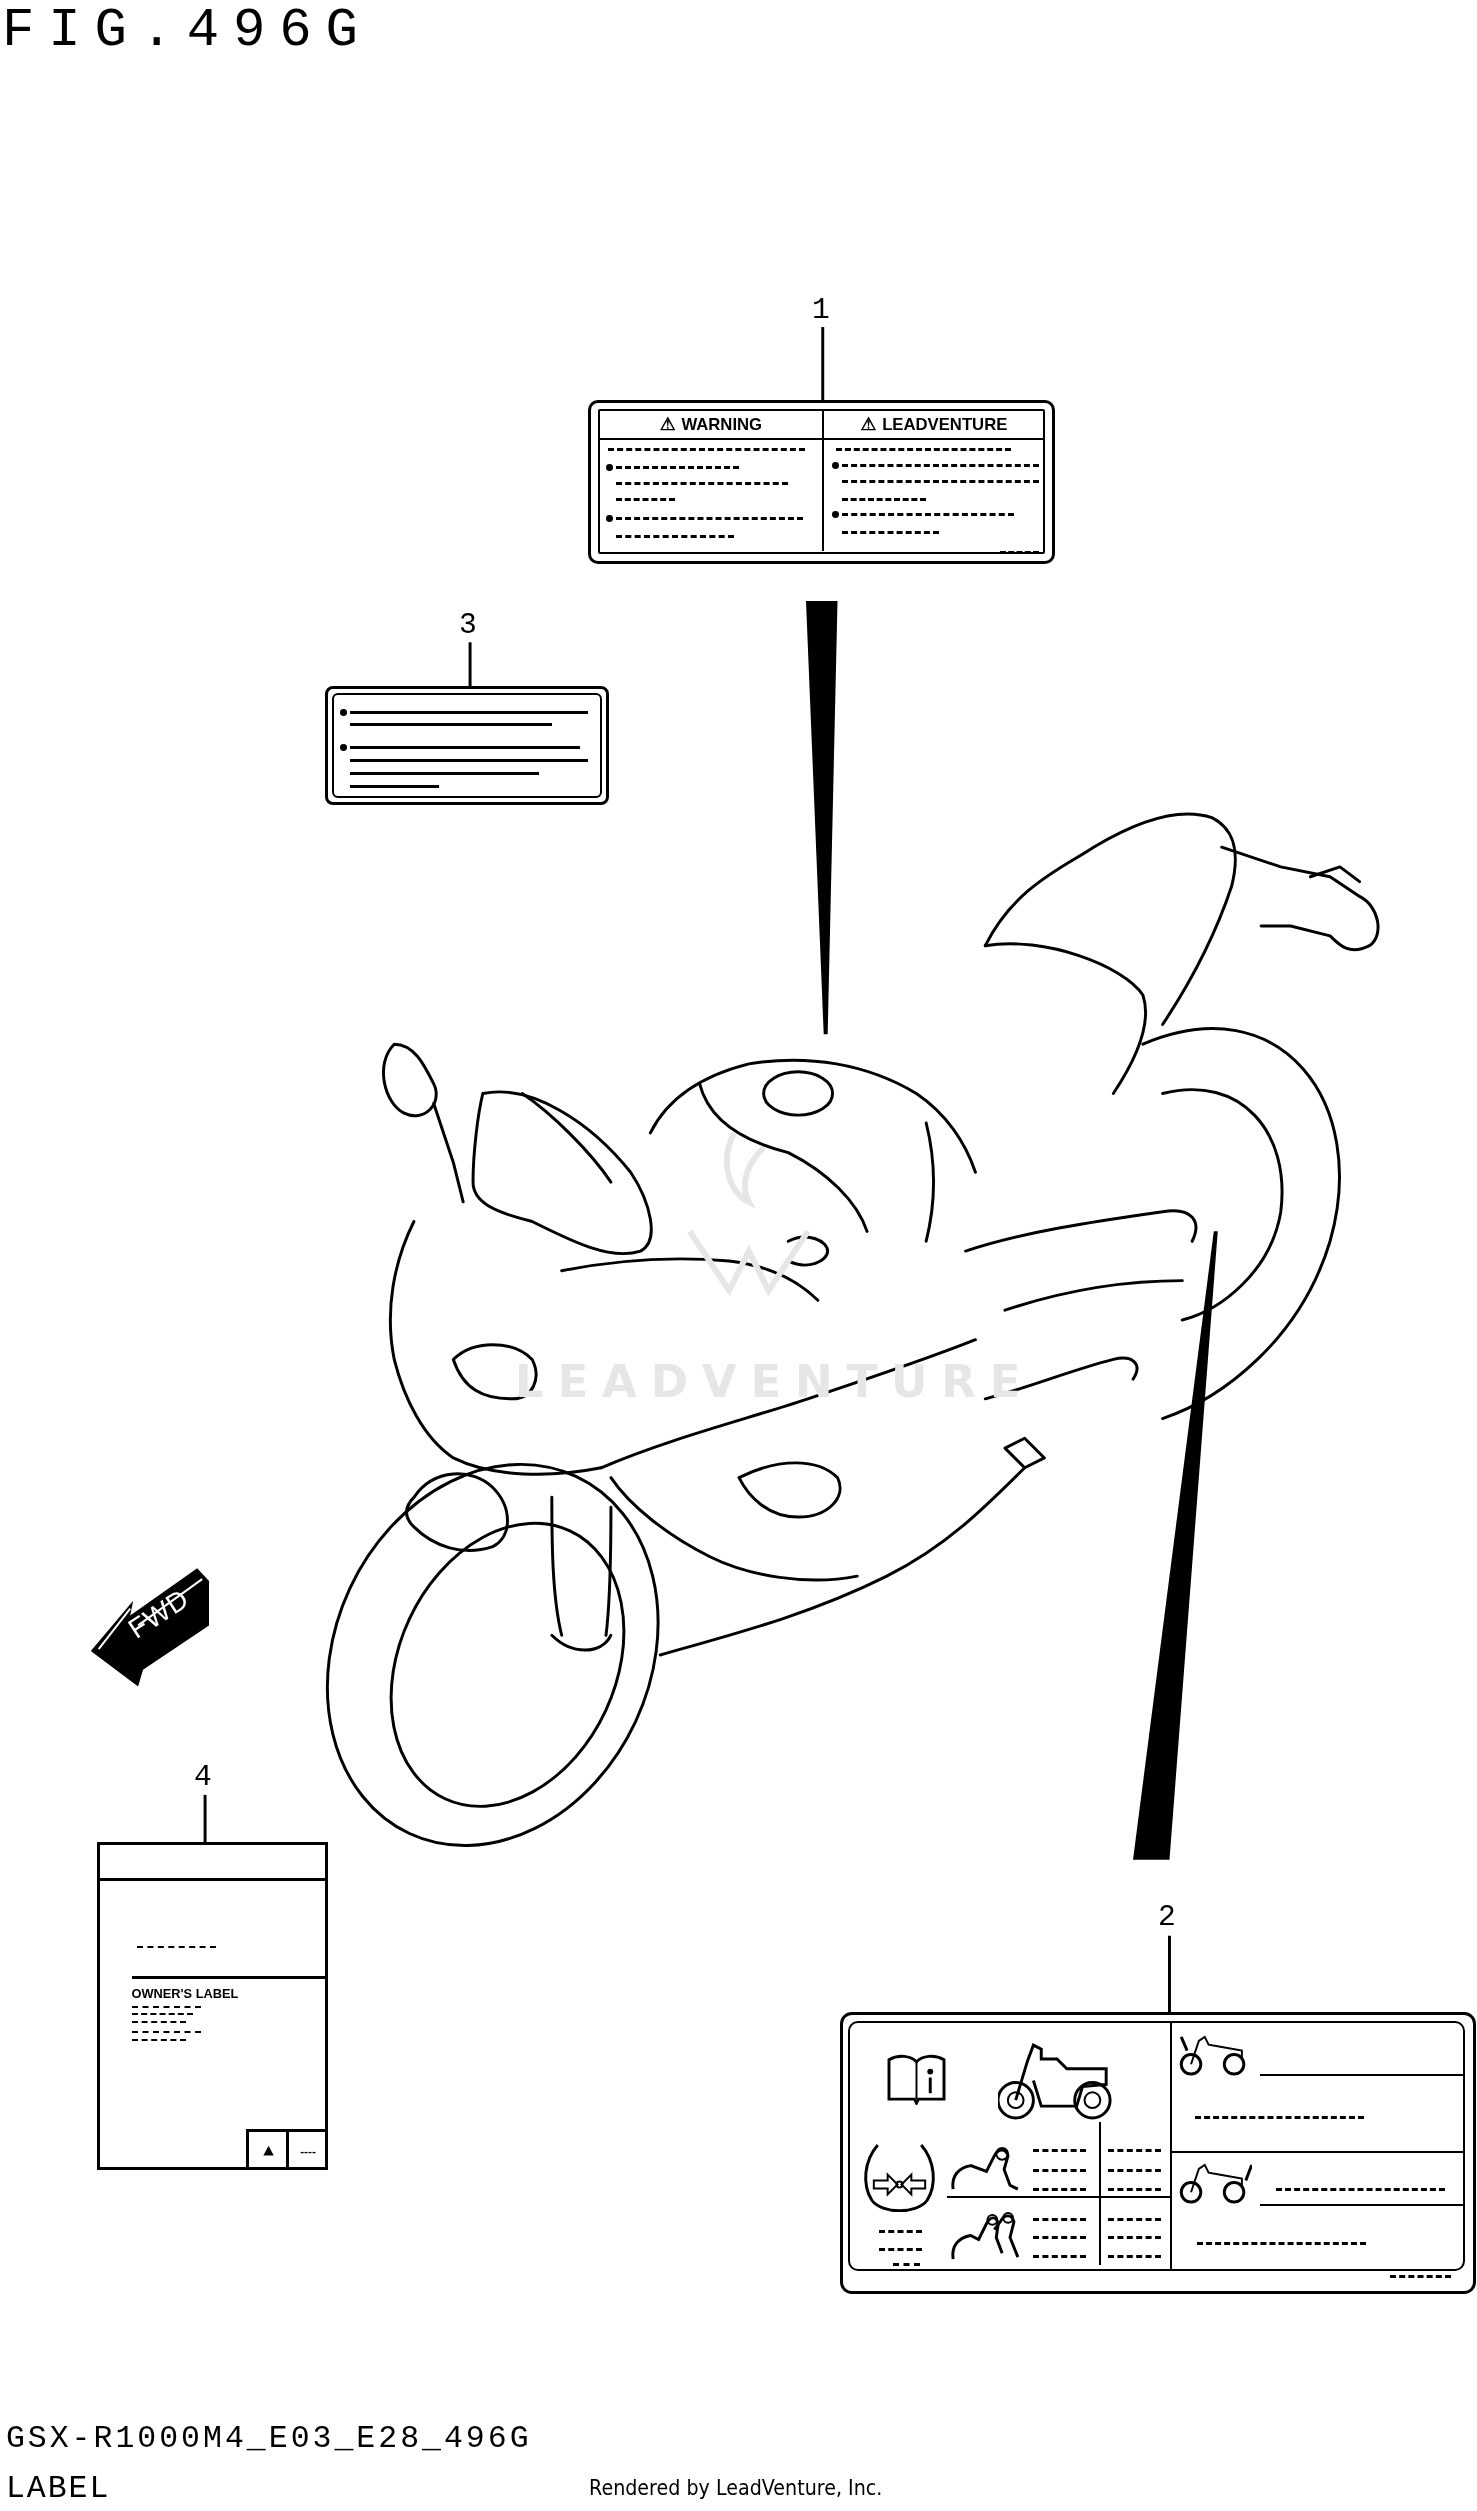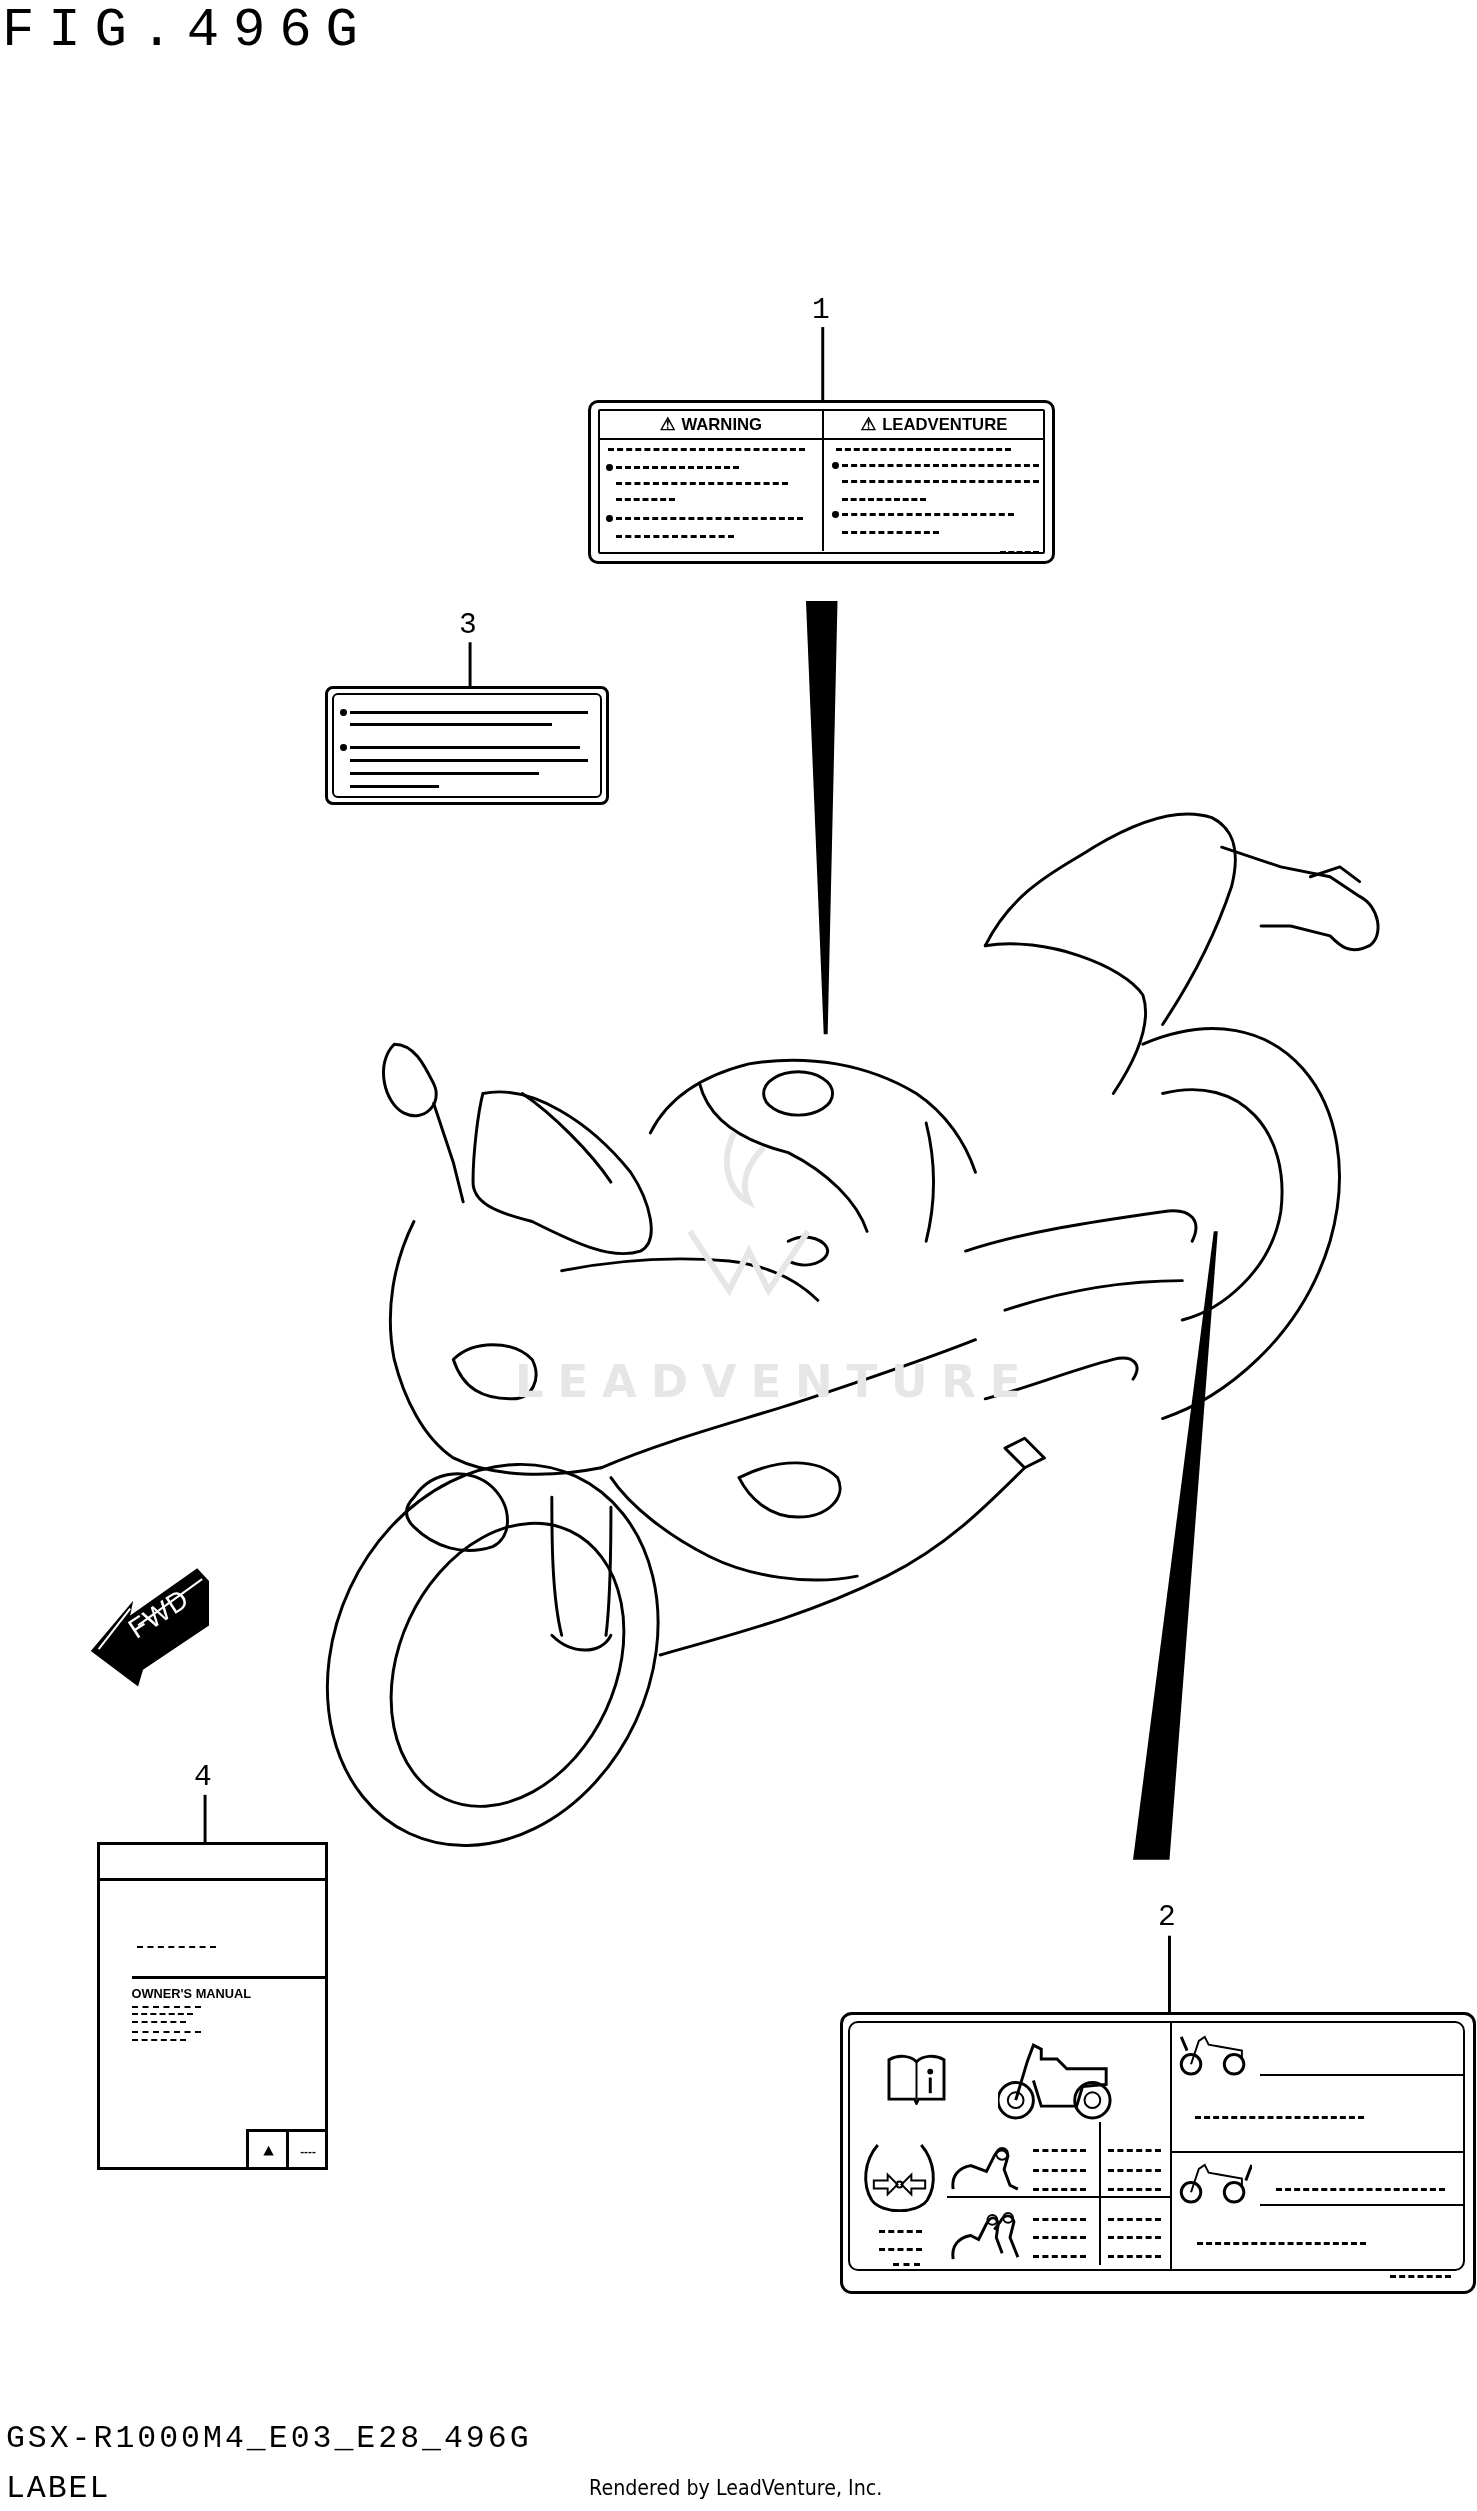--- a/index.html
+++ b/index.html
@@ -144,21 +144,21 @@
     <div class="solid" style="left:15.8px;top:64px;width:238px;"></div>
     <div class="solid" style="left:15.8px;top:77px;width:189px;"></div>
     <div class="solid" style="left:15.8px;top:90px;width:89px;"></div>
   </div>
 </div>
 
 <div class="abs" style="left:97px;top:1842px;width:225px;height:322px;border:3px solid #000;background:#fff;">
   <div style="position:absolute;left:0;top:0;width:225px;height:33px;border-bottom:3px solid #000;"></div>
   <div class="dash" style="left:37px;top:101px;width:79px;border-top-width:2px;"></div>
   <div class="solid" style="left:31.5px;top:131px;width:193px;"></div>
-  <div class="abs manual-title" style="left:31.5px;top:141px;">OWNER'S MANUAL</div>
+  <div class="abs manual-title" style="left:31.5px;top:141px;">OWNER'S LABEL</div>
   <div class="dash" style="left:31.5px;top:161px;width:69px;border-top-width:2px;"></div>
   <div class="dash" style="left:31.5px;top:168px;width:61px;border-top-width:2px;"></div>
   <div class="dash" style="left:31.5px;top:176px;width:54px;border-top-width:2px;"></div>
   <div class="dash" style="left:31.5px;top:186px;width:69px;border-top-width:2px;"></div>
   <div class="dash" style="left:31.5px;top:194px;width:54px;border-top-width:2px;"></div>
   <div style="position:absolute;left:146px;top:284px;width:39px;height:38px;border-top:3px solid #000;border-left:3px solid #000;display:flex;align-items:center;justify-content:center;font-size:17.7px;">▲</div>
   <div style="position:absolute;left:186px;top:284px;width:38px;height:38px;border-top:3px solid #000;border-left:3px solid #000;display:flex;align-items:center;justify-content:center;font-family:'Liberation Sans',sans-serif;font-weight:bold;font-size:11.8px;">----</div>
 </div>
 
 <div class="label-box" style="left:840px;top:2012px;width:630px;height:276px;border-radius:11.8px;">

